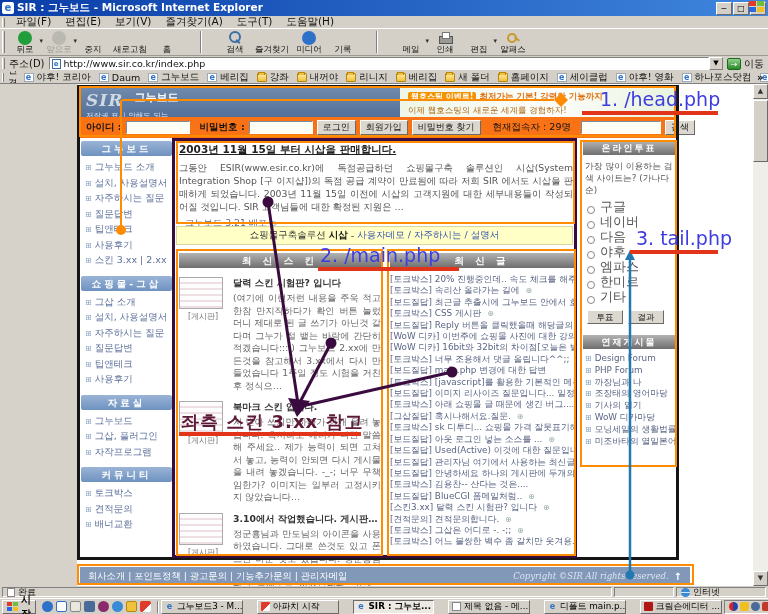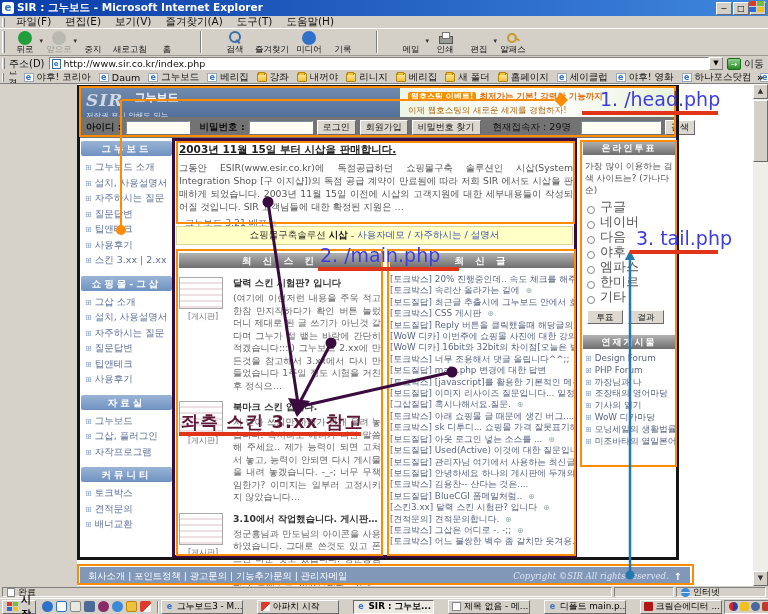--- a/index.html
+++ b/index.html
@@ -70,21 +70,21 @@
 .hdr{position:absolute;left:80px;top:4px;width:596px;height:29px;display:flex}
 .hdr-logo{width:320px;background:linear-gradient(#7089ac,#54719a);color:#fff;padding:2px 6px;position:relative}
 .hdr-logo .sir{font-size:17px;font-weight:bold;font-style:italic;color:#cfd9e4;letter-spacing:1px;font-family:"DejaVu Serif","Liberation Serif",serif;display:inline-block}
 .hdr-logo .gnu{font-size:11px;font-weight:bold;margin-left:6px;vertical-align:top}
 .hdr-logo .sub{font-size:7.5px;color:#d9e2ec;margin-top:1px}
 .hdr-banner{flex:1;background:linear-gradient(100deg,#eef6e6,#fdfefb 55%,#e7f2dc);position:relative;padding:3px 4px 0 8px;overflow:hidden}
 .hdr-banner .b1{font-size:8.5px;color:#e07010;font-weight:bold;white-space:nowrap}
 .hdr-banner .badge{background:#f49200;color:#fff;padding:0 3px;border-radius:2px;margin-right:3px;font-size:8px}
 .hdr-banner .b2{font-size:8.5px;color:#b06a18;margin-top:2px;white-space:nowrap}
 
-.loginbar{position:absolute;left:80px;top:33px;width:596px;height:21px;background:#737373;display:flex;align-items:center;font-size:9.5px;color:#111;padding:0 6px;gap:4px;white-space:nowrap}
+.loginbar{position:absolute;left:80px;top:33px;width:596px;height:21px;background:#f97316;display:flex;align-items:center;font-size:9.5px;color:#111;padding:0 6px;gap:4px;white-space:nowrap}
 .loginbar input{height:13px;border:1px solid;border-color:#7a8ca0 #fff #fff #7a8ca0;background:#fffef4;font-size:9px;padding:0 2px}
 .lbtn{height:15px;background:#dcd8d0;border:1px solid;border-color:#fff #6a6a6a #6a6a6a #fff;font-size:9px;padding:0 5px;color:#111;display:flex;align-items:center}
 .visitors{margin-left:8px}
 
 .sidebar{position:absolute;left:81px;top:57px;width:91px}
 .side-h{height:15px;background:linear-gradient(180deg,#9ab4d6,#6e92c0);border-radius:2px;color:#fff;font-weight:bold;font-size:9.5px;letter-spacing:3px;text-align:center;line-height:15px;margin:7px 0 4px}
 .side-h:first-child{margin-top:0}
 .side-item{font-size:9.5px;color:#5e719b;line-height:14.5px;padding-left:4px;white-space:nowrap;overflow:hidden}
 .bul{color:#89a3c6;font-size:8px;margin-right:3px}
 
@@ -557,29 +557,29 @@
             
           </div>
 
           <div class="post-row">
             <span class="cat">[보드질답]</span>
             <span>이미지 리사이즈 질문입니다... 일정한…</span>
             
           </div>
 
           <div class="post-row">
+            <span class="cat">[토크박스]</span>
+            <span>아래 쇼핑몰 글 때문에 생긴 버그....</span>
+            
+          </div>
+
+          <div class="post-row">
             <span class="cat">[그삽질답]</span>
             <span>혹시나해서요.질문.</span>
             <span class="pmark">⊕</span>
-          </div>
-
-          <div class="post-row">
-            <span class="cat">[토크박스]</span>
-            <span>아래 쇼핑몰 글 때문에 생긴 버그....</span>
-            
           </div>
 
           <div class="post-row">
             <span class="cat">[토크박스]</span>
             <span>sk 디투디... 쇼핑몰 가격 잘못표기해 …</span>
             <span class="pmark"></span>
           </div>
 
           <div class="post-row">
             <span class="cat">[보드질답]</span>

